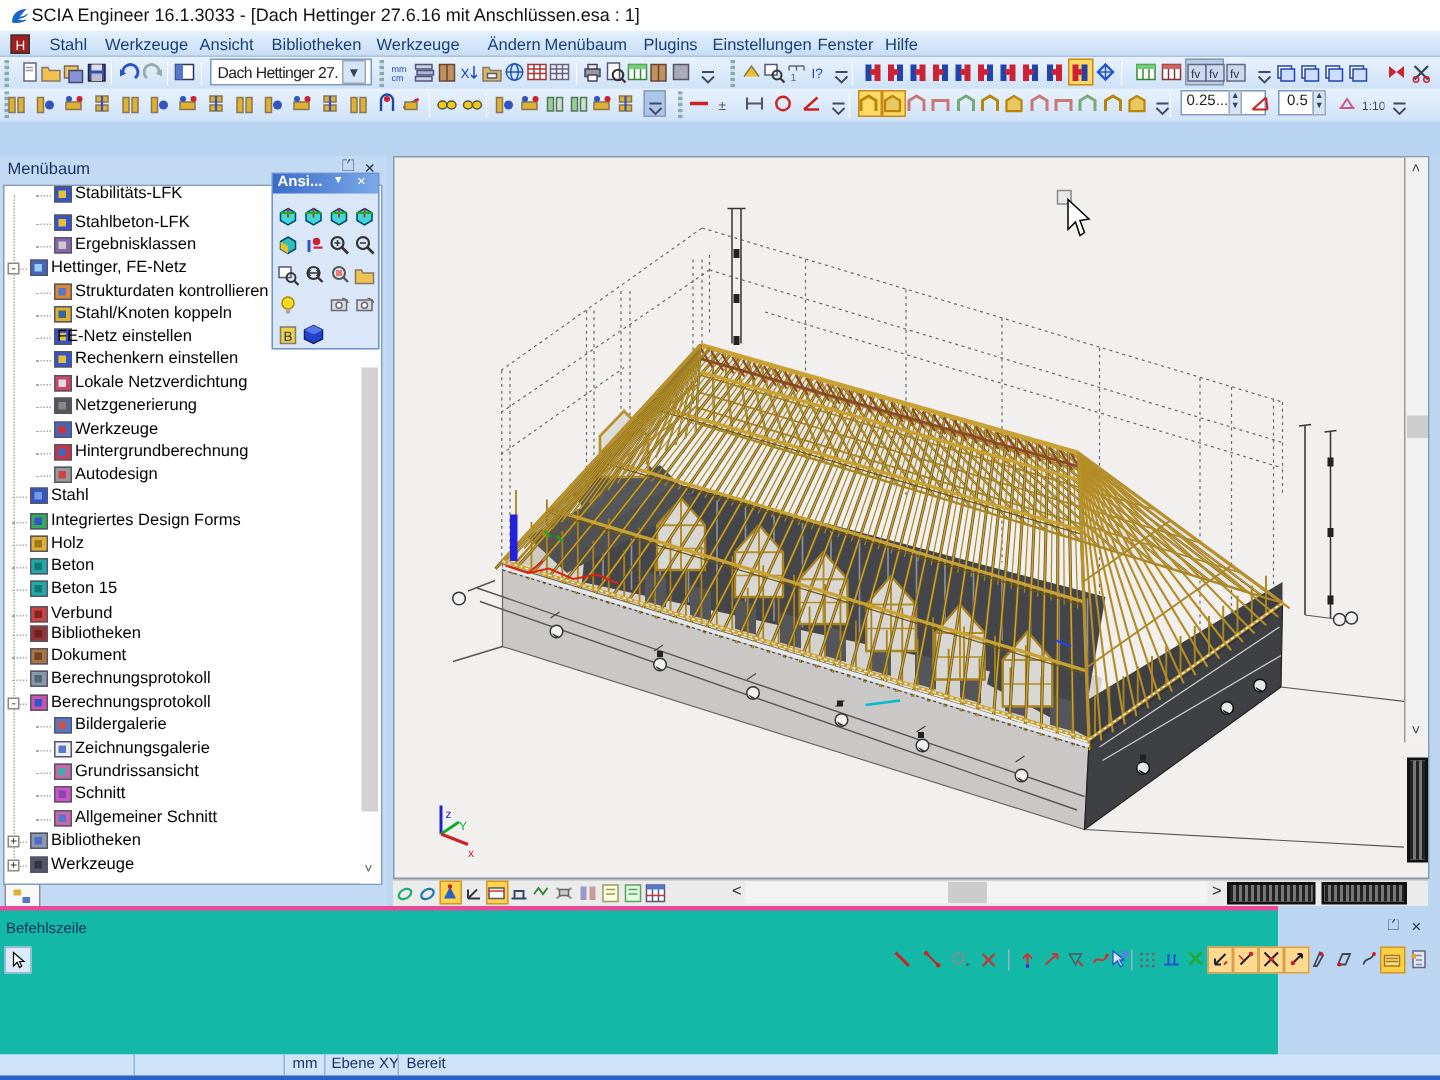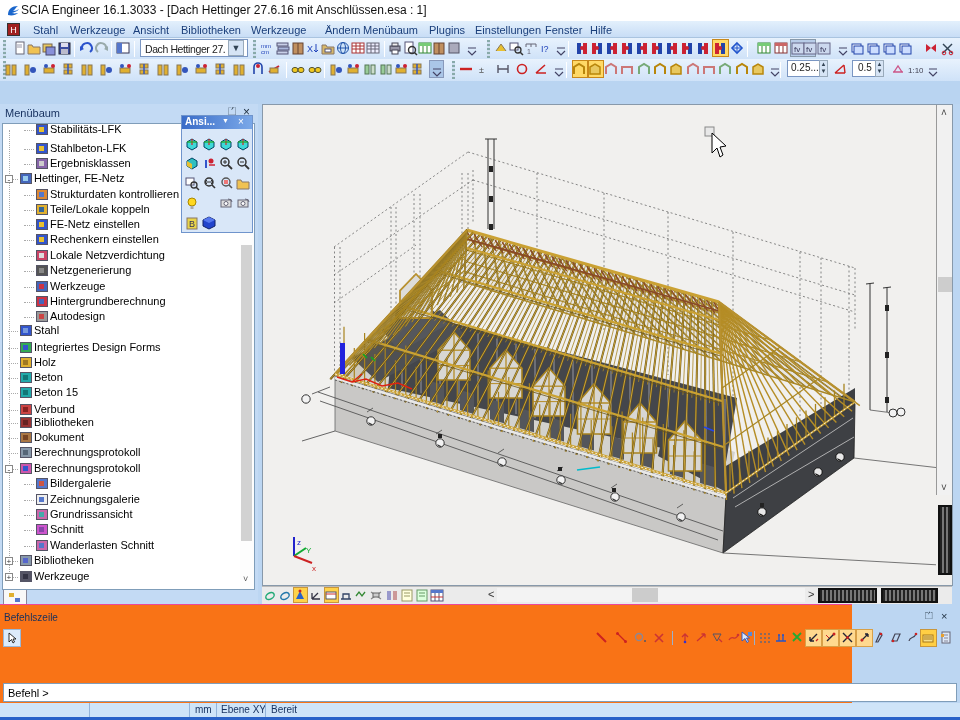--- a/index.html
+++ b/index.html
@@ -427,21 +427,21 @@
     <svg style="position:absolute;left:735px;top:3px" width="15" height="15">
       <path d="M2 12 V5 L7 2 l5 3 V12" fill="none" stroke="#b8860b" stroke-width="2"></path>
     </svg>
     <svg style="position:absolute;left:751px;top:3px" width="15" height="15">
       <path d="M2 12 V5 L7 2 l5 3 V12 Z" fill="#e8c860" stroke="#b8860b" stroke-width="1.5"></path>
     </svg>
     <svg style="position:absolute;left:768px;top:5px" width="15" height="15">
       <path d="M3 5 h8 M3 8 l4 4 4 -4" fill="none" stroke="#446" stroke-width="1.2"></path>
     </svg>
     <div style="position:absolute;left:780px;top:3px;width:1px;height:16px;background:#9ab0cc;border-right:1px solid #fff"></div>
-    <div style="position:absolute;left:787px;top:1px;width:33px;height:17px;background:#fff;border:1px solid #7a96c2;font:10px 'Liberation Sans',sans-serif;color:#222;padding:1px 0 0 3px;box-sizing:border-box">0.25...</div>
+    <div style="position:absolute;left:787px;top:1px;width:57px;height:17px;background:#fff;border:1px solid #7a96c2;font:10px 'Liberation Sans',sans-serif;color:#222;padding:1px 0 0 3px;box-sizing:border-box">0.25...</div>
     <div style="position:absolute;left:819px;top:1px;width:9px;height:17px;background:#d6e4f5;border:1px solid #9ab;font:6px 'Liberation Sans',sans-serif;color:#345;text-align:center;line-height:7px">▲<br>▼</div>
     <svg style="position:absolute;left:833px;top:3px" width="15" height="15">
       <path d="M2 11 L11 3 M2 11 L12 11 M11 3 l1 8" stroke="#cc2222" fill="none" stroke-width="1.4"></path>
     </svg>
     <div style="position:absolute;left:852px;top:1px;width:24px;height:17px;background:#fff;border:1px solid #7a96c2;font:10px 'Liberation Sans',sans-serif;color:#222;padding:1px 0 0 5px;box-sizing:border-box">0.5</div>
     <div style="position:absolute;left:875px;top:1px;width:9px;height:17px;background:#d6e4f5;border:1px solid #9ab;font:6px 'Liberation Sans',sans-serif;color:#345;text-align:center;line-height:7px">▲<br>▼</div>
     <svg style="position:absolute;left:891px;top:3px" width="15" height="15">
       <path d="M2 10 h10 M3 10 L7 4 L11 10" stroke="#cc5588" fill="none" stroke-width="1.3"></path>
     </svg>
     <svg style="position:absolute;left:908px;top:3px" width="15" height="15">
@@ -485,26 +485,26 @@
       <span style="position:absolute;left:34px;top:68px;font:11px 'Liberation Sans',sans-serif;color:#000;white-space:nowrap">Hettinger, FE-Netz</span>
       <div style="position:absolute;left:24px;top:91px;width:10px;height:1px;border-top:1px dotted #aaa"></div>
       <div style="position:absolute;left:36px;top:85px;width:12px;height:11px;background:#dd8833;border:1px solid #556;box-sizing:border-box">
         <div style="position:absolute;left:2px;top:2px;width:5px;height:5px;background:#5577cc"></div>
       </div>
       <span style="position:absolute;left:50px;top:84px;font:11px 'Liberation Sans',sans-serif;color:#000;white-space:nowrap">Strukturdaten kontrollieren</span>
       <div style="position:absolute;left:24px;top:106px;width:10px;height:1px;border-top:1px dotted #aaa"></div>
       <div style="position:absolute;left:36px;top:100px;width:12px;height:11px;background:#e0b030;border:1px solid #556;box-sizing:border-box">
         <div style="position:absolute;left:2px;top:2px;width:5px;height:5px;background:#336699"></div>
       </div>
-      <span style="position:absolute;left:50px;top:99px;font:11px 'Liberation Sans',sans-serif;color:#000;white-space:nowrap">Teile/Lokale koppeln</span>
+      <span style="position:absolute;left:50px;top:99px;font:11px 'Liberation Sans',sans-serif;color:#000;white-space:nowrap">Stahl/Knoten koppeln</span>
       <div style="position:absolute;left:24px;top:121px;width:10px;height:1px;border-top:1px dotted #aaa"></div>
       <div style="position:absolute;left:36px;top:115px;width:12px;height:11px;background:#3355cc;border:1px solid #556;box-sizing:border-box">
         <div style="position:absolute;left:2px;top:2px;width:5px;height:5px;background:#e8c030"></div>
       </div>
-      <span style="position:absolute;left:50px;top:114px;font:11px 'Liberation Sans',sans-serif;color:#000;white-space:nowrap">FE-Netz einstellen</span>
+      <span style="position:absolute;left:38px;top:114px;font:11px 'Liberation Sans',sans-serif;color:#000;white-space:nowrap">FE-Netz einstellen</span>
       <div style="position:absolute;left:24px;top:136px;width:10px;height:1px;border-top:1px dotted #aaa"></div>
       <div style="position:absolute;left:36px;top:130px;width:12px;height:11px;background:#3355cc;border:1px solid #556;box-sizing:border-box">
         <div style="position:absolute;left:2px;top:2px;width:5px;height:5px;background:#e8c030"></div>
       </div>
       <span style="position:absolute;left:50px;top:129px;font:11px 'Liberation Sans',sans-serif;color:#000;white-space:nowrap">Rechenkern einstellen</span>
       <div style="position:absolute;left:24px;top:152px;width:10px;height:1px;border-top:1px dotted #aaa"></div>
       <div style="position:absolute;left:36px;top:146px;width:12px;height:11px;background:#cc4466;border:1px solid #556;box-sizing:border-box">
         <div style="position:absolute;left:2px;top:2px;width:5px;height:5px;background:#dddddd"></div>
       </div>
       <span style="position:absolute;left:50px;top:145px;font:11px 'Liberation Sans',sans-serif;color:#000;white-space:nowrap">Lokale Netzverdichtung</span>
@@ -596,21 +596,21 @@
       <span style="position:absolute;left:50px;top:404px;font:11px 'Liberation Sans',sans-serif;color:#000;white-space:nowrap">Grundrissansicht</span>
       <div style="position:absolute;left:24px;top:426px;width:10px;height:1px;border-top:1px dotted #aaa"></div>
       <div style="position:absolute;left:36px;top:420px;width:12px;height:11px;background:#cc55cc;border:1px solid #556;box-sizing:border-box">
         <div style="position:absolute;left:2px;top:2px;width:5px;height:5px;background:#8844aa"></div>
       </div>
       <span style="position:absolute;left:50px;top:419px;font:11px 'Liberation Sans',sans-serif;color:#000;white-space:nowrap">Schnitt</span>
       <div style="position:absolute;left:24px;top:442px;width:10px;height:1px;border-top:1px dotted #aaa"></div>
       <div style="position:absolute;left:36px;top:436px;width:12px;height:11px;background:#cc66aa;border:1px solid #556;box-sizing:border-box">
         <div style="position:absolute;left:2px;top:2px;width:5px;height:5px;background:#5577cc"></div>
       </div>
-      <span style="position:absolute;left:50px;top:435px;font:11px 'Liberation Sans',sans-serif;color:#000;white-space:nowrap">Wanderlasten Schnitt</span>
+      <span style="position:absolute;left:50px;top:435px;font:11px 'Liberation Sans',sans-serif;color:#000;white-space:nowrap">Allgemeiner Schnitt</span>
       <div style="position:absolute;left:8px;top:457px;width:10px;height:1px;border-top:1px dotted #aaa"></div>
       <div style="position:absolute;left:5px;top:453px;width:8px;height:8px;background:#fff;border:1px solid #888;font:8px 'Liberation Mono',monospace;line-height:7px;text-align:center;color:#333">+</div>
       <div style="position:absolute;left:20px;top:451px;width:12px;height:11px;background:#8899aa;border:1px solid #556;box-sizing:border-box">
         <div style="position:absolute;left:2px;top:2px;width:5px;height:5px;background:#5566cc"></div>
       </div>
       <span style="position:absolute;left:34px;top:450px;font:11px 'Liberation Sans',sans-serif;color:#000;white-space:nowrap">Bibliotheken</span>
       <div style="position:absolute;left:8px;top:473px;width:10px;height:1px;border-top:1px dotted #aaa"></div>
       <div style="position:absolute;left:5px;top:469px;width:8px;height:8px;background:#fff;border:1px solid #888;font:8px 'Liberation Mono',monospace;line-height:7px;text-align:center;color:#333">+</div>
       <div style="position:absolute;left:20px;top:467px;width:12px;height:11px;background:#555566;border:1px solid #556;box-sizing:border-box">
         <div style="position:absolute;left:2px;top:2px;width:5px;height:5px;background:#333344"></div>
@@ -1297,21 +1297,21 @@
 <div class="abs" style="left:497px;top:588px;width:308px;height:14px;background:#f3f3f3"></div>
 <div class="abs" style="left:632px;top:588px;width:26px;height:14px;background:#ccc"></div>
 <span class="abs" style="left:808px;top:588px;font-size:11px;color:#333">&gt;</span>
 <div class="abs" style="left:818px;top:588px">
     <div style="width:59px;height:15px;background:repeating-linear-gradient(90deg,#222 0 2px,#777 2px 4px);border:2px solid #111;box-sizing:border-box"></div>
   </div>
 <div class="abs" style="left:881px;top:588px">
     <div style="width:57px;height:15px;background:repeating-linear-gradient(90deg,#222 0 2px,#777 2px 4px);border:2px solid #111;box-sizing:border-box"></div>
   </div>
 
-<div class="abs" style="left:0;top:604px;width:852px;height:99px;background:#f97316;border-top:1px solid #ec4899">
+<div class="abs" style="left:0;top:604px;width:852px;height:99px;background:#14b8a6;border-top:3px solid #ec4899">
  <span class="abs" style="left:4px;top:7px;font-size:10px;color:#16305e">Befehlszeile</span>
  <span class="abs" style="left:925px;top:5px;font-size:10px;color:#345">⏍</span>
  <span class="abs" style="left:941px;top:5px;font-size:11px;color:#234">×</span>
  <div class="abs" style="left:3px;top:24px;width:18px;height:18px;background:#dcebfb;border:1px solid #9ab8d8">
    <svg width="14" height="14" style="position:absolute;left:1px;top:1px">
         <path d="M4 2 L4 11 L6.5 8.5 L8 12 L9.5 11 L8 8 L11 8 Z" fill="#fff" stroke="#000" stroke-width="0.8"></path>
       </svg>
  </div>
  <div class="abs" style="left:0;top:23px;width:960px;height:21px">
       <svg style="position:absolute;left:594px;top:2px" width="15" height="15">
@@ -1404,23 +1404,20 @@
       <svg style="position:absolute;left:921px;top:2px" width="15" height="15">
         <rect x="2" y="5" width="10" height="7" fill="#f8e088" stroke="#a87818"></rect>
         <path d="M3 7 h8 M3 9 h8" stroke="#a87818"></path>
       </svg>
       <svg style="position:absolute;left:939px;top:2px" width="15" height="15">
         <rect x="3" y="2" width="8" height="11" fill="#dde8f8" stroke="#667"></rect>
         <path d="M5 5 h4 M5 8 h4 M5 11 h4" stroke="#889"></path>
         <rect x="2" y="4" width="3" height="3" fill="#e8a030"></rect>
       </svg>
     </div>
- <div class="abs" style="left:3px;top:78px;width:954px;height:19px;background:#fff;border:1px solid #7f9db9">
-   <span class="abs" style="left:4px;top:3px;font-size:11px;color:#000">Befehl &gt;</span>
- </div>
 </div>
 
 <div class="abs" style="left:0;top:703px;width:960px;height:14px;background:#cfe4f8;font-size:10px;color:#16305e">
   <div class="abs" style="left:0;top:0;width:90px;height:14px;border-right:1px solid #93b4da"></div>
   <div class="abs" style="left:90px;top:0;width:100px;height:14px;border-right:1px solid #93b4da"></div>
   <span class="abs" style="left:195px;top:1px">mm</span>
   <div class="abs" style="left:216px;top:0;width:1px;height:14px;background:#93b4da"></div>
   <span class="abs" style="left:221px;top:1px">Ebene XY</span>
   <div class="abs" style="left:265px;top:0;width:1px;height:14px;background:#93b4da"></div>
   <span class="abs" style="left:271px;top:1px">Bereit</span>

